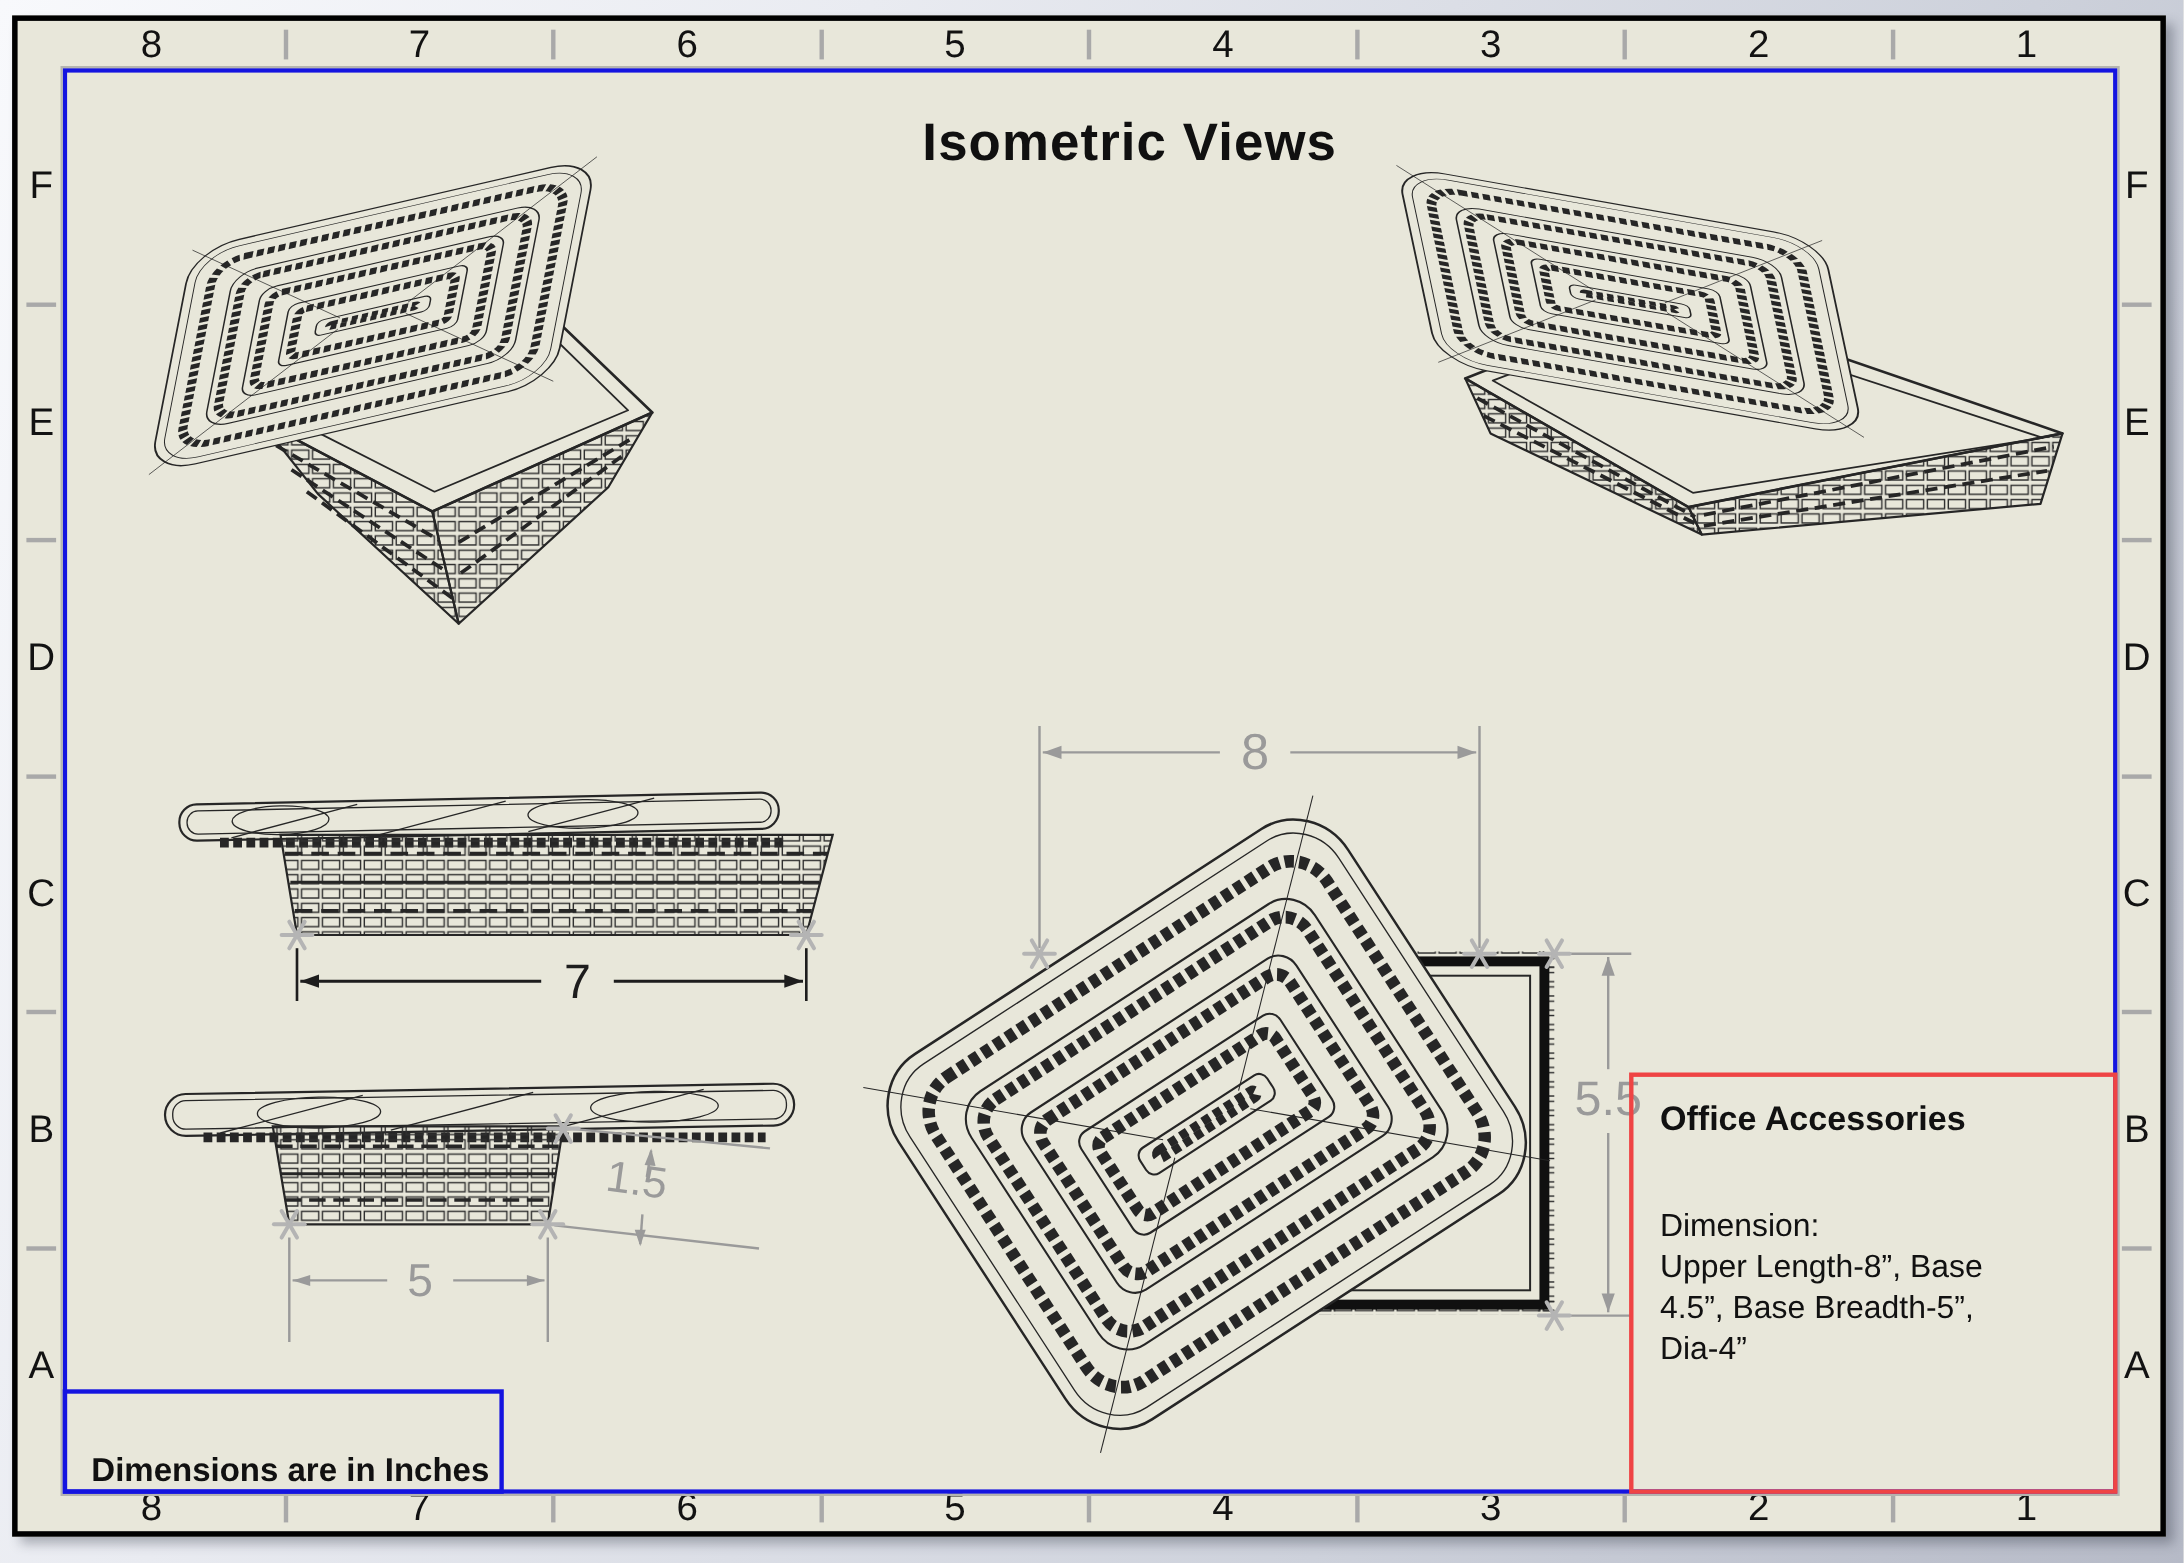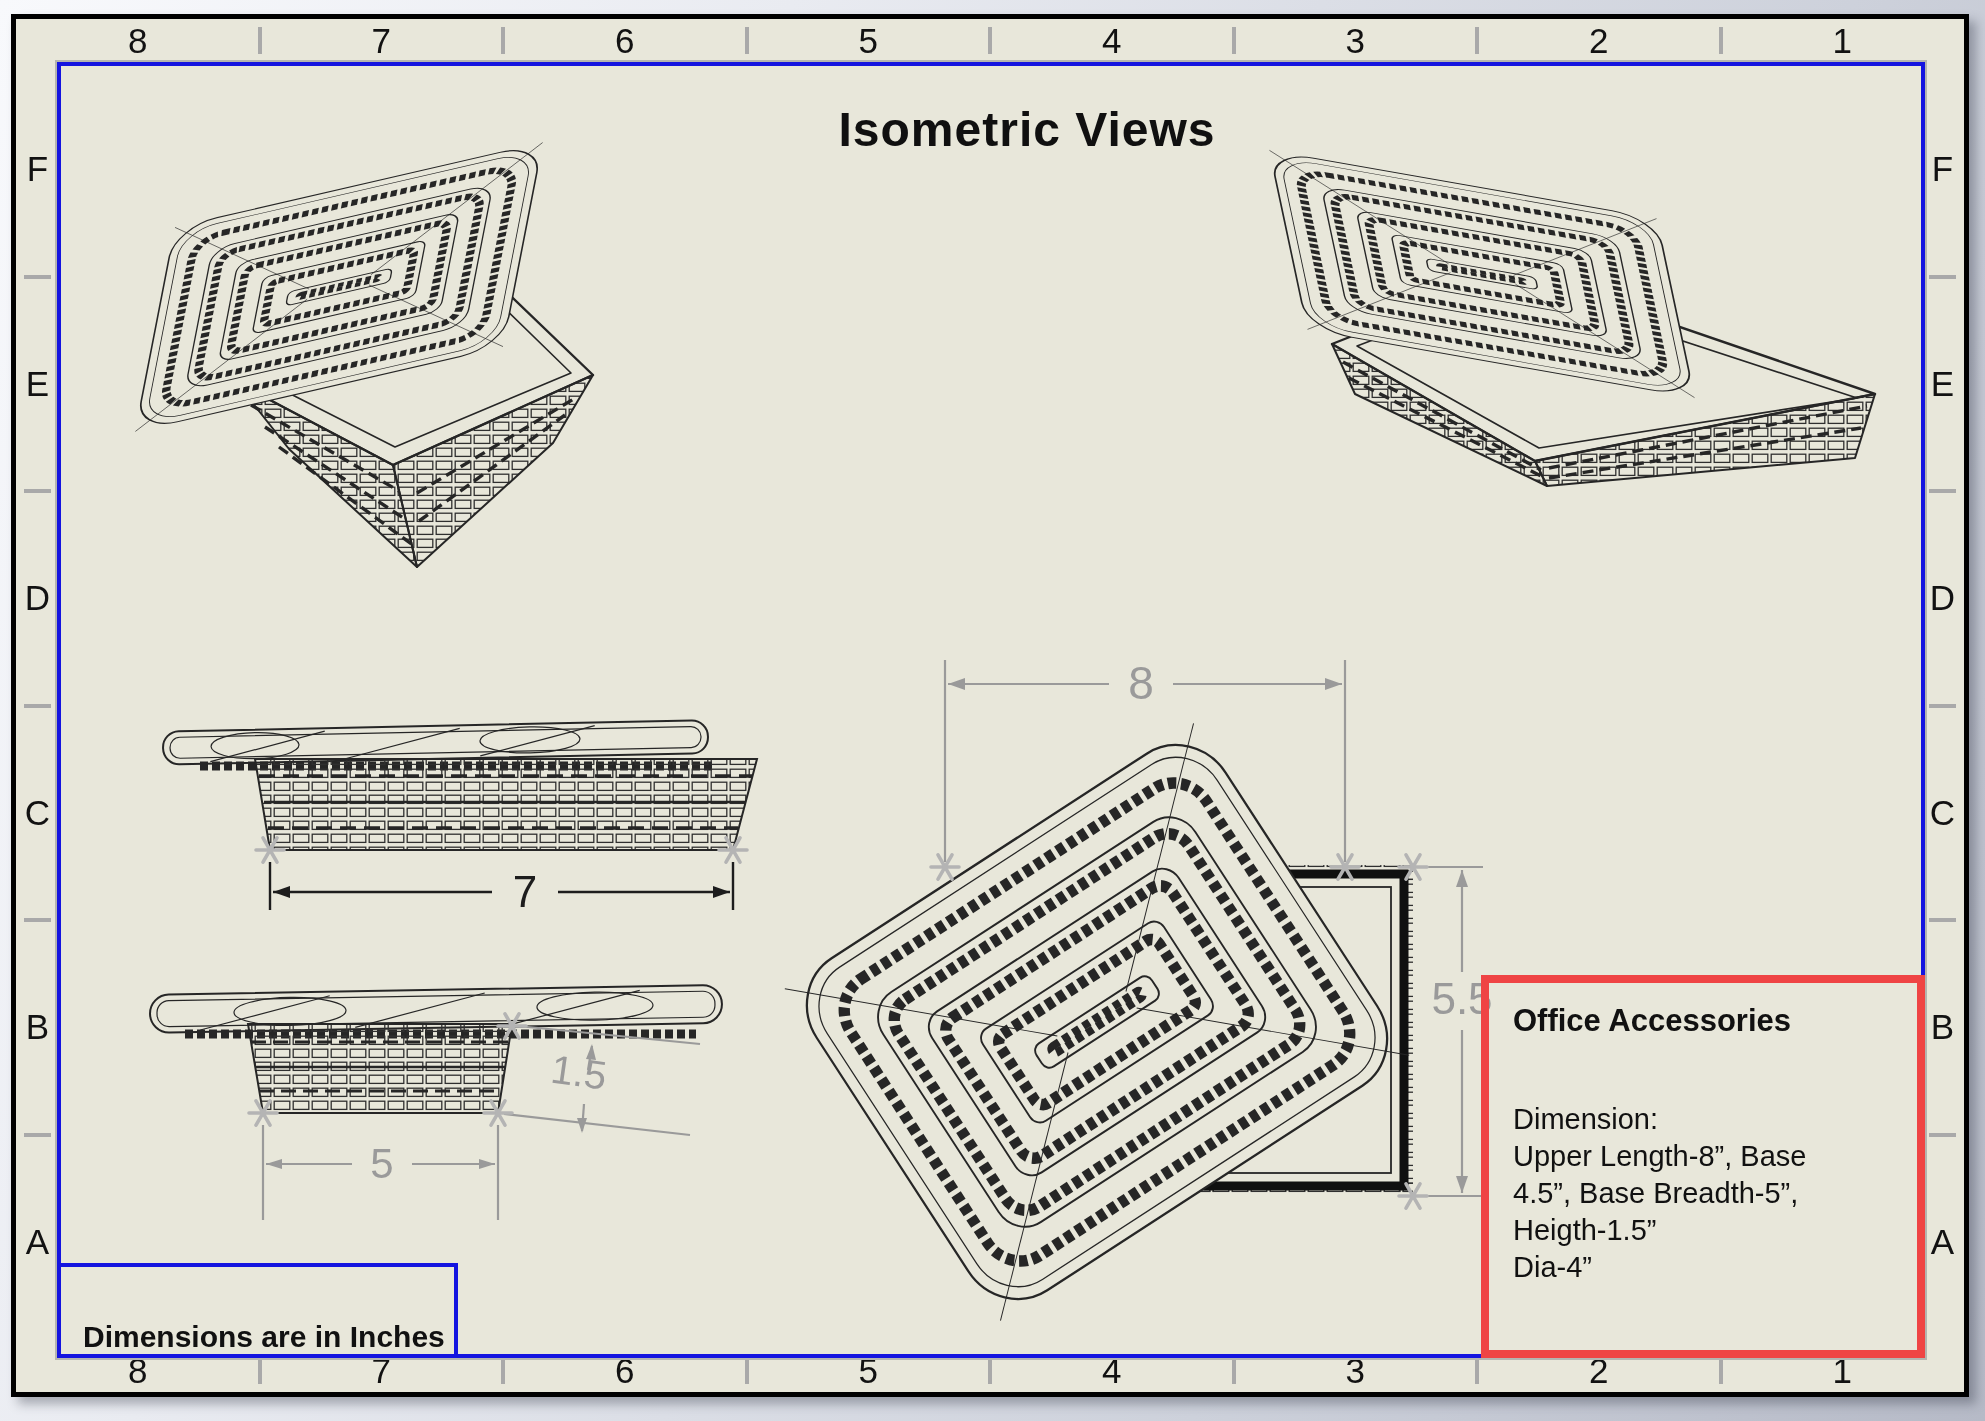--- a/index.html
+++ b/index.html
@@ -42,21 +42,21 @@
   .dimtext{font-family:"Liberation Sans",sans-serif;}
   
   .note-box{
     position:absolute;left:-4px;bottom:-4px;width:401px;height:95px;
     border:4px solid #1414e0;display:flex;align-items:flex-end;
     padding-left:22px;box-sizing:border-box;
     font-size:30px;font-weight:700;color:#111;background:transparent;
   }
   .info-box{
     position:absolute;right:-4px;bottom:-4px;width:444px;height:383px;
-    border:8px solid #ef4444;box-sizing:border-box;
+    border:4px solid #ef4444;box-sizing:border-box;
     padding:20px 14px 0 24px;color:#111;background:transparent;
   }
   .info-title{font-size:31px;font-weight:700;margin:0 0 62px 0;}
   .info-line{font-size:29px;font-weight:400;line-height:37px;}
 </style>
 </head>
 <body>
 
 <div class="stage">
   <div class="sheet">
@@ -266,19 +266,18 @@
 
       <div class="note-box">
         <span>Dimensions are in Inches</span>
       </div>
 
       <div class="info-box">
         <div class="info-title">Office Accessories</div>
         <div class="info-line">Dimension:</div>
         <div class="info-line">Upper Length-8”, Base</div>
         <div class="info-line">4.5”, Base Breadth-5”,</div>
-        <div class="info-line">Heigth-1.5”</div>
         <div class="info-line">Dia-4”</div>
       </div>
 
     </div>
   </div>
 </div>
 
 </body></html>

